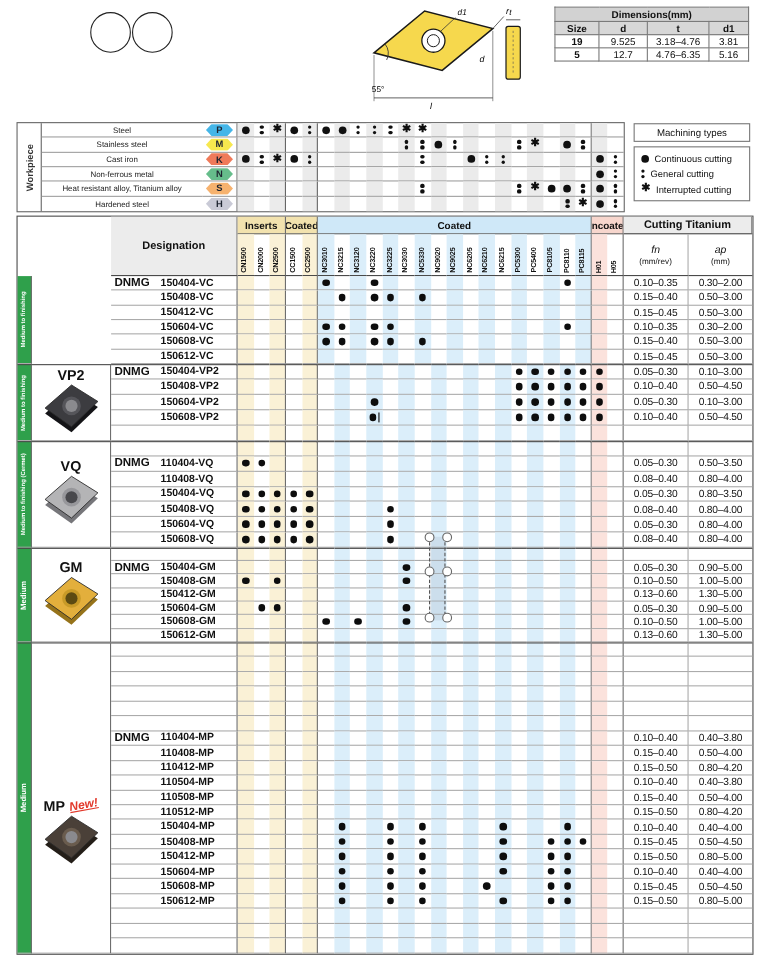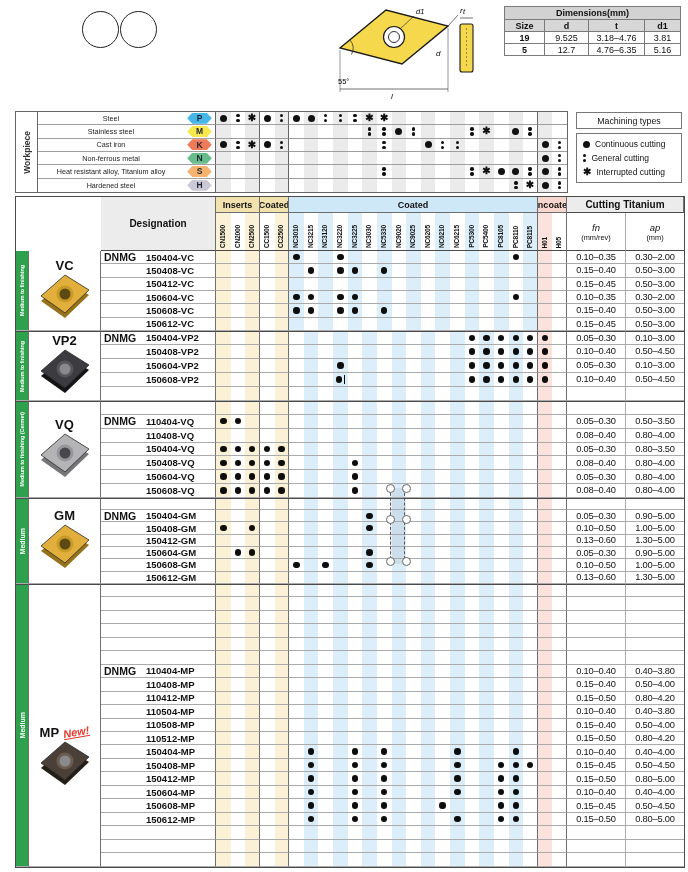--- a/index.html
+++ b/index.html
@@ -588,31 +588,20 @@
       <div class="tc fnhdr bR" style="grid-area: 2 / 28; border-right: 1px solid rgb(171, 171, 171);">
         <span class="it">fn</span>
         <span class="unit">(mm/rev)</span>
       </div>
       <div class="tc fnhdr" style="grid-area: 2 / 29;">
         <span class="it">ap</span>
         <span class="unit">(mm)</span>
       </div>
       <div class="tc sidebar" style="grid-area: 3 / 1 / 9; background: rgb(47, 160, 75);">
         <span class="vtext" style="font-size: 5.4px;">Medium to finishing</span>
-      </div>
-      <div class="tc inserts-cell" style="grid-area: 3 / 2 / 9;">
-        <div class="grp-name-row">
-          <span class="grp-name">VC</span>
-        </div>
-        <div><svg width="52" height="46" viewBox="0 0 52 46">
-            <polygon points="26,7 50,22 26,45 2,28" fill="#96731a"></polygon>
-            <polygon points="26,2 50,17 26,40 2,23" fill="#e3af3c" stroke="#2a2a2a" stroke-width="0.8"></polygon>
-            <circle cx="26" cy="21" r="8.5" fill="#c89a28"></circle>
-            <circle cx="26" cy="21" r="5.5" fill="#5c4a12"></circle>
-          </svg></div>
       </div>
       <div class="tc designation" style="grid-area: 3 / 3;">
         <span class="prefix">DNMG</span>
         <span class="dtext">150404-VC</span>
       </div>
       <div class="tc grade-cell" style="grid-area: 3 / 4; background: rgb(250, 241, 214);"></div>
       <div class="tc grade-cell" style="grid-area: 3 / 5;"></div>
       <div class="tc grade-cell bR" style="grid-area: 3 / 6; background: rgb(250, 241, 214);"></div>
       <div class="tc grade-cell" style="grid-area: 3 / 7;"></div>
       <div class="tc grade-cell bR" style="grid-area: 3 / 8; background: rgb(250, 241, 214);"></div>

